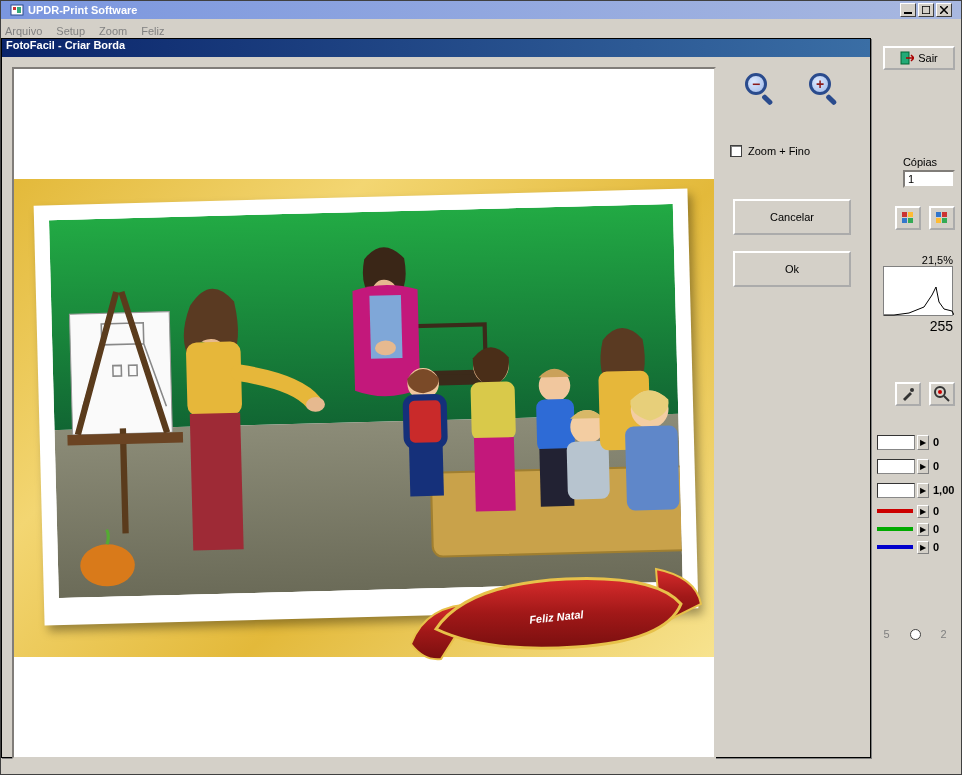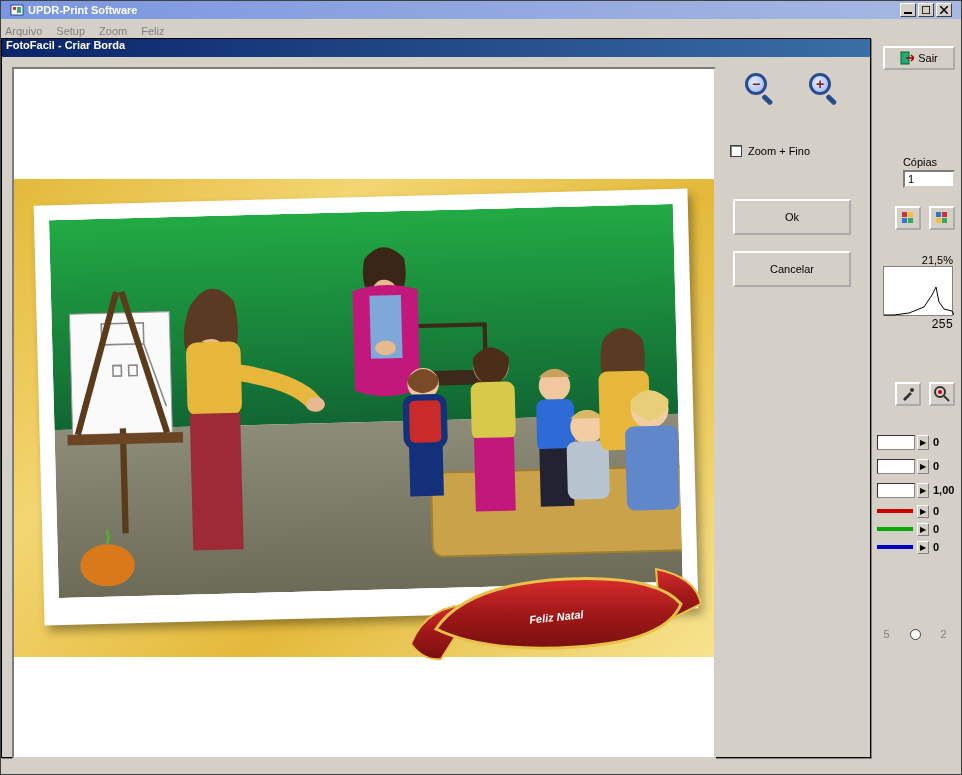--- a/index.html
+++ b/index.html
@@ -20,21 +20,21 @@
   .exit-btn .door { width:14px; height:14px; }
 
   .copias-label { position:absolute; top:118px; right:6px; width:70px; text-align:center; }
   .copias-input { position:absolute; top:132px; right:6px; width:52px; height:18px; background:#fff; border:2px inset #d4d0c8; padding:0 3px; }
 
   .mini-palette { position:absolute; top:168px; right:6px; width:72px; height:28px; display:flex; gap:8px; justify-content:flex-end; }
   .mini-pal-btn { width:26px; height:24px; border:2px outset #fff; background:#d4d0c8; display:flex; align-items:center; justify-content:center; }
 
   .pct-label { position:absolute; top:216px; right:8px; }
   .histogram { position:absolute; top:228px; right:8px; width:70px; height:50px; background:#fff; border:1px solid #808080; }
-  .histo-255 { position:absolute; top:280px; right:8px; font-size:12px;font-family:Liberation Mono, monospace; }
+  .histo-255 { position:absolute; top:280px; right:8px; font-size:14px; }
 
   .tools-row { position:absolute; top:344px; right:6px; width:72px; height:28px; display:flex; gap:8px; justify-content:flex-end; }
   .tool-btn { width:26px; height:24px; border:2px outset #fff; background:#d4d0c8; display:flex; align-items:center; justify-content:center; }
 
   .slider-stack { position:absolute; top:392px; right:6px; width:78px; }
   .slider-row { height:24px; display:flex; align-items:center; }
   .slider-track { flex:1; height:15px; background:#fff; border:1px inset #888; position:relative; margin-right:2px; }
   .slider-arrow { width:12px; height:15px; background:#d4d0c8; border:1px solid #808080; border-left-color:#fff; border-top-color:#fff; display:flex; align-items:center; justify-content:center; font-size:8px;}
   .slider-val { width:26px; text-align:left; padding-left:4px; font-weight:bold; }
   .color-bar { flex:1; height:4px; margin-right:2px; align-self:center; }
@@ -344,20 +344,20 @@
           </div>
           <div class="mag">
             <div class="lens">+</div>
               <div class="handle"></div>
           </div>
         </div>
         <label class="zoom-fino">
           <span class="chk"></span>
           <span>Zoom + Fino</span>
         </label>
+        <div class="dlg-btn">Cancelar</div>
         <div class="dlg-btn">Ok</div>
-        <div class="dlg-btn">Cancelar</div>
       </div>
 
     </div>
   </div>
 
 </div>
 
 </body></html>

